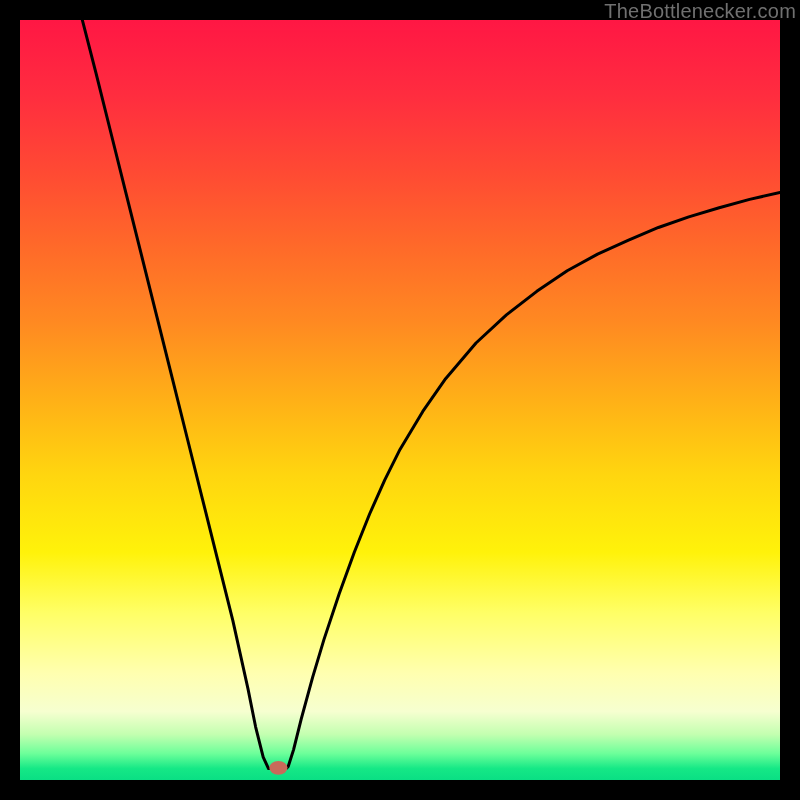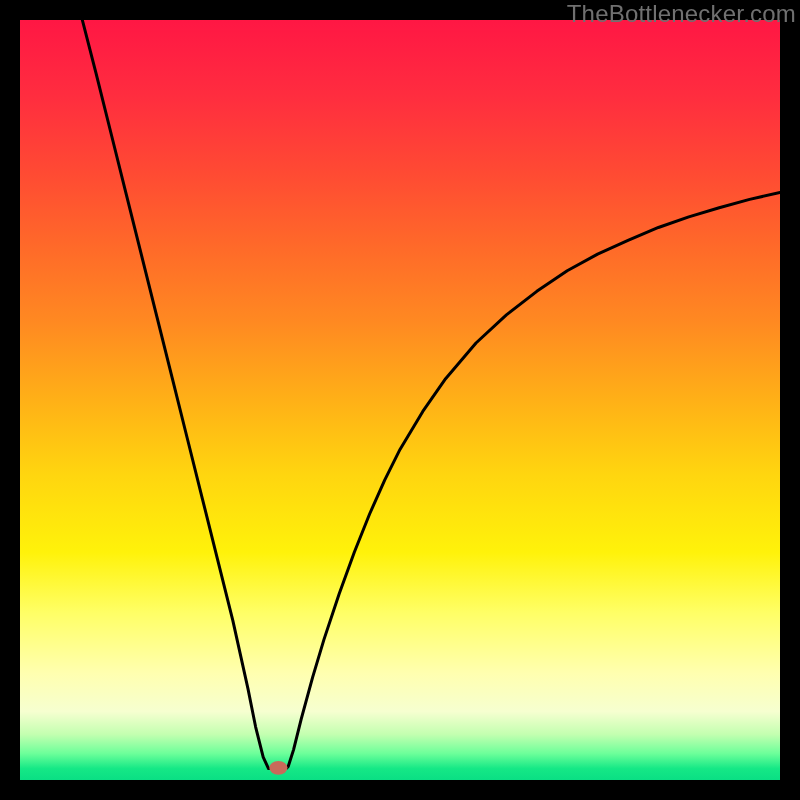--- a/index.html
+++ b/index.html
@@ -24,21 +24,21 @@
     left: 0;
     top: 0;
     width: 760px;
     height: 760px;
   }
   .watermark {
     position: absolute;
     top: 0px;
     right: 4px;
     color: #707070;
-    font-size: 24px;
+    font-size: 20px;
     font-weight: 500;
     letter-spacing: 0.2px;
   }
 </style>
 </head>
 <body>
 
 <div class="frame">
   <svg class="plot" viewBox="0 0 760 760" preserveAspectRatio="none">
     <defs>

